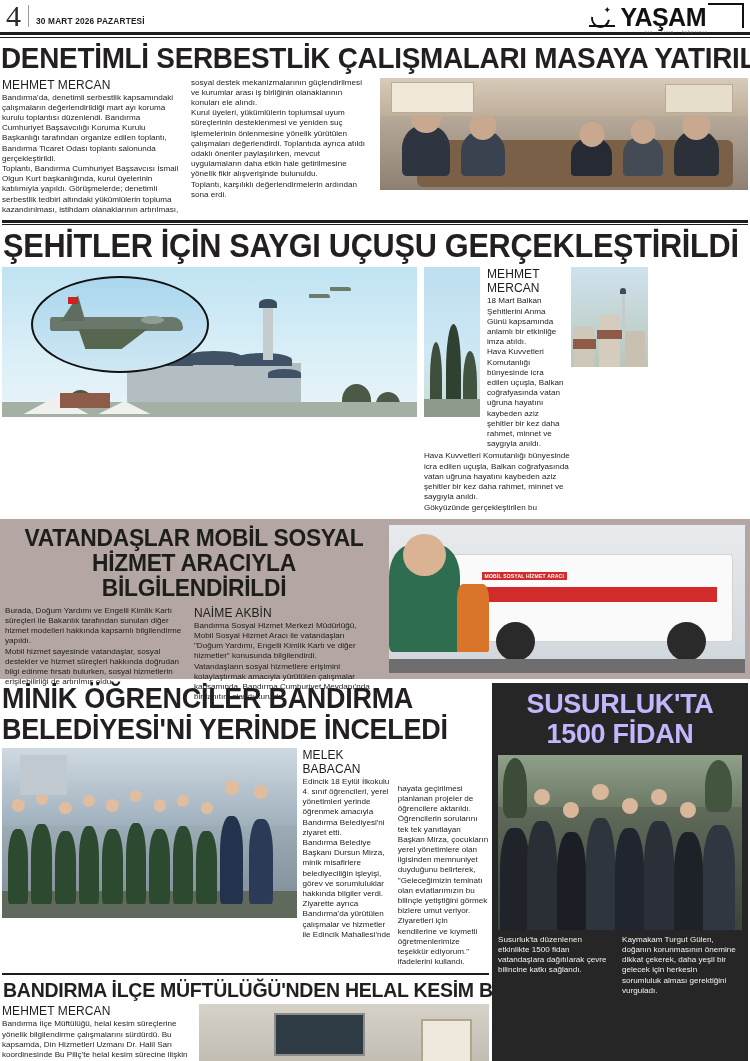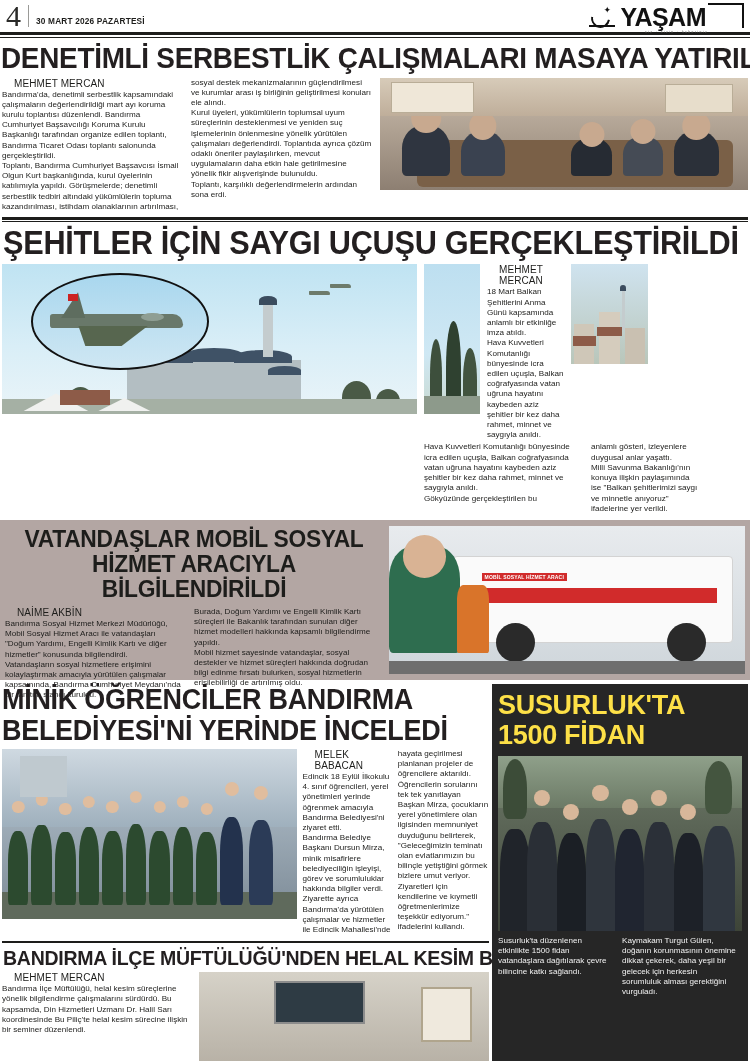--- a/index.html
+++ b/index.html
@@ -68,21 +68,21 @@
     font-family:"Liberation Sans", sans-serif;
     font-weight:700;color:#231f20;
     text-transform:uppercase;letter-spacing:-.3px;
     transform:scaleX(.93);transform-origin:left center;
     white-space:nowrap;
   }
   .hl-a{font-size:30px;line-height:32px;margin:4px 0 2px 1px;}
   .hl-b{font-size:33px;line-height:36px;margin:3px 0 3px 1px;}
 
   
-  .byline{font-size:10px;font-weight:400;color:#1d1d1b;margin:0 0 1px 12px;letter-spacing:.1px;}
+  .byline{font-size:12px;font-weight:400;color:#1d1d1b;margin:0 0 1px 0;letter-spacing:.1px;}
   .bt{font-size:8.1px;line-height:10.2px;color:#1d1d1b;text-align:left;margin:0;}
   .bt p{margin:0;}
 
   
   .art1{display:flex;gap:8px;padding:2px 2px 0 2px;}
   .art1 .col{width:181px;}
   .art1 .photo{flex:1;height:110px;position:relative;overflow:hidden;}
 
   .rule-thick{height:3px;background:#1d1d1b;margin:5px 2px 0 2px;}
   .rule-thin{height:1px;background:#1d1d1b;margin:1.5px 2px 0 2px;}
@@ -111,24 +111,24 @@
   .art3 .photo{flex:1;position:relative;overflow:hidden;}
 
   
   .mid{display:flex;gap:0;margin-top:4px;}
   .mid-left{width:492px;padding:0 3px 0 2px;box-sizing:border-box;}
   .mid-right{width:256px;background:#262626;color:#fff;padding:6px 6px 4px 6px;box-sizing:border-box;position:relative;}
   .hl4{font-size:29px;line-height:31px;}
   .art4-body{display:flex;gap:6px;margin-top:3px;}
   .art4-photo{width:297px;height:170px;position:relative;overflow:hidden;}
   .art4-col{width:90px;}
-  .art4-col2{width:92px;}
+  .art4-col2{width:92px;margin-top:36px;}
 
   .hl5{
-    font-family:"Liberation Sans", sans-serif;font-weight:700;color:#fde047;text-align:left;
+    font-family:"Liberation Sans", sans-serif;font-weight:700;color:#c4b5fd;text-align:center;
     font-size:27px;line-height:30px;letter-spacing:-.3px;
   }
   .susur-photo{height:175px;margin-top:6px;position:relative;overflow:hidden;}
   .susur-cols{display:flex;gap:8px;margin-top:5px;}
   .susur-cols .c{width:116px;}
   .bt-w{font-size:8.1px;line-height:10.2px;color:#f2f2f2;}
   .bt-w p{margin:0;}
 
   
   .art5{padding:0 2px;}
@@ -211,24 +211,24 @@
       <div class="byline">MEHMET MERCAN</div>
       <div class="bt">
           <p>Bandırma'da, denetimli serbestlik kapsamındaki çalışmaların değerlendirildiği mart ayı koruma kurulu toplantısı düzenlendi. Bandırma Cumhuriyet Başsavcılığı Koruma Kurulu Başkanlığı tarafından organize edilen toplantı, Bandırma Ticaret Odası toplantı salonunda gerçekleştirildi.</p>
         </div>
       <div class="bt">
           <p>Toplantı, Bandırma Cumhuriyet Başsavcısı İsmail Olgun Kurt başkanlığında, kurul üyelerinin katılımıyla yapıldı. Görüşmelerde; denetimli serbestlik tedbiri altındaki yükümlülerin topluma kazandırılması, istihdam olanaklarının artırılması,</p>
         </div>
     </div>
     <div class="col">
       <div class="bt">
-          <p>sosyal destek mekanizmalarının güçlendirilmesi ve kurumlar arası iş birliğinin geliştirilmesi konuları ele alındı.</p>
+          <p>sosyal destek mekanizmalarının güçlendirilmesi ve kurumlar arası iş birliğinin olanaklarının konuları ele alındı.</p>
         </div>
       <div class="bt">
-          <p>Kurul üyeleri, yükümlülerin toplumsal uyum süreçlerinin desteklenmesi ve yeniden suç işlemelerinin önlenmesine yönelik yürütülen çalışmaları değerlendirdi. Toplantıda ayrıca çözüm odaklı öneriler paylaşılırken, mevcut uygulamaların daha etkin hale getirilmesine yönelik fikir alışverişinde bulunuldu.</p>
+          <p>Kurul üyeleri, yükümlülerin toplumsal uyum süreçlerinin desteklenmesi ve yeniden suç işlemelerinin önlenmesine yönelik yürütülen çalışmaları değerlendirdi. Toplantıda ayrıca atıldı odaklı öneriler paylaşılırken, mevcut uygulamaların daha etkin hale getirilmesine yönelik fikir alışverişinde bulunuldu.</p>
         </div>
       <div class="bt">
           <p>Toplantı, karşılıklı değerlendirmelerin ardından sona erdi.</p>
         </div>
     </div>
     <div class="art1 photo" style="flex:1;height:110px;position:relative;overflow:hidden;">
       <div class="ph room"></div>
       <div class="table-top" style="left:10%;right:4%;bottom:2%;height:42%;background:#7a6047;"></div>
       <div class="person" style="left:6%;width:13%;height:46%;"></div>
       <div class="person" style="left:22%;width:12%;height:40%;background:#3a4250;"></div>
@@ -308,51 +308,43 @@
     <div class="art2-lower">
       <div style="width:415px;"></div>
       <div class="art2-col" style="width:160px;">
         <div class="bt">
             <p>Hava Kuvvetleri Komutanlığı bünyesinde icra edilen uçuşla, Balkan coğrafyasında vatan uğruna hayatını kaybeden aziz şehitler bir kez daha rahmet, minnet ve saygıyla anıldı.</p>
           </div>
         <div class="bt">
             <p>Gökyüzünde gerçekleştirilen bu</p>
           </div>
       </div>
-      <div class="art2-col" style="width:110px;">
-        <div class="bt">
-            <p>anlamlı gösteri, izleyenlere duygusal anlar yaşattı.</p>
-          </div>
-        <div class="bt">
-            <p>Milli Savunma Bakanlığı'nın konuya ilişkin paylaşımında ise "Balkan şehitlerimizi saygı ve minnetle anıyoruz" ifadelerine yer verildi.</p>
-          </div>
-      </div>
     </div>
   </div>
 
   <div class="art3">
     <div class="left">
       <div class="hl3">VATANDAŞLAR MOBİL SOSYAL</div>
       <div class="hl3">HİZMET ARACIYLA BİLGİLENDİRİLDİ</div>
       <div class="cols">
         <div class="c">
+          <div class="bt">
+              <p>Burada, Doğum Yardımı ve Engelli Kimlik Kartı süreçleri ile Bakanlık tarafından sunulan diğer hizmet modelleri hakkında kapsamlı bilgilendirme yapıldı.</p>
+            </div>
+          <div class="bt">
+              <p>Mobil hizmet sayesinde vatandaşlar, sosyal destekler ve hizmet süreçleri hakkında doğrudan bilgi edinme fırsatı bulurken, sosyal hizmetlerin erişilebilirliği de artırılmış oldu.</p>
+            </div>
+        </div>
+        <div class="c">
           <div class="byline">NAİME AKBİN</div>
           <div class="bt">
               <p>Bandırma Sosyal Hizmet Merkezi Müdürlüğü, Mobil Sosyal Hizmet Aracı ile vatandaşları "Doğum Yardımı, Engelli Kimlik Kartı ve diğer hizmetler" konusunda bilgilendirdi.</p>
             </div>
           <div class="bt">
               <p>Vatandaşların sosyal hizmetlere erişimini kolaylaştırmak amacıyla yürütülen çalışmalar kapsamında, Bandırma Cumhuriyet Meydanı'nda bir tanıtım standı kuruldu.</p>
-            </div>
-        </div>
-        <div class="c">
-          <div class="bt">
-              <p>Burada, Doğum Yardımı ve Engelli Kimlik Kartı süreçleri ile Bakanlık tarafından sunulan diğer hizmet modelleri hakkında kapsamlı bilgilendirme yapıldı.</p>
-            </div>
-          <div class="bt">
-              <p>Mobil hizmet sayesinde vatandaşlar, sosyal destekler ve hizmet süreçleri hakkında doğrudan bilgi edinme fırsatı bulurken, sosyal hizmetlerin erişilebilirliği de artırılmış oldu.</p>
             </div>
         </div>
       </div>
     </div>
     <div class="photo">
       <div class="ph van"></div>
       <div class="van-body"></div>
       <div class="van-stripe"></div>
       <div class="van-text">MOBİL SOSYAL HİZMET ARACI</div>
       <div class="van-wheel" style="left:30%;"></div>

